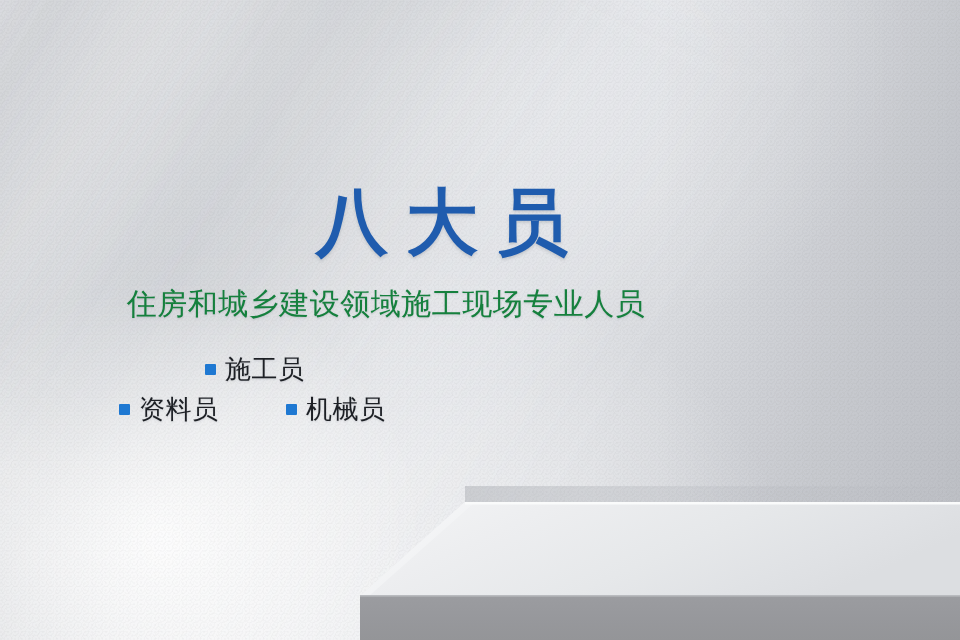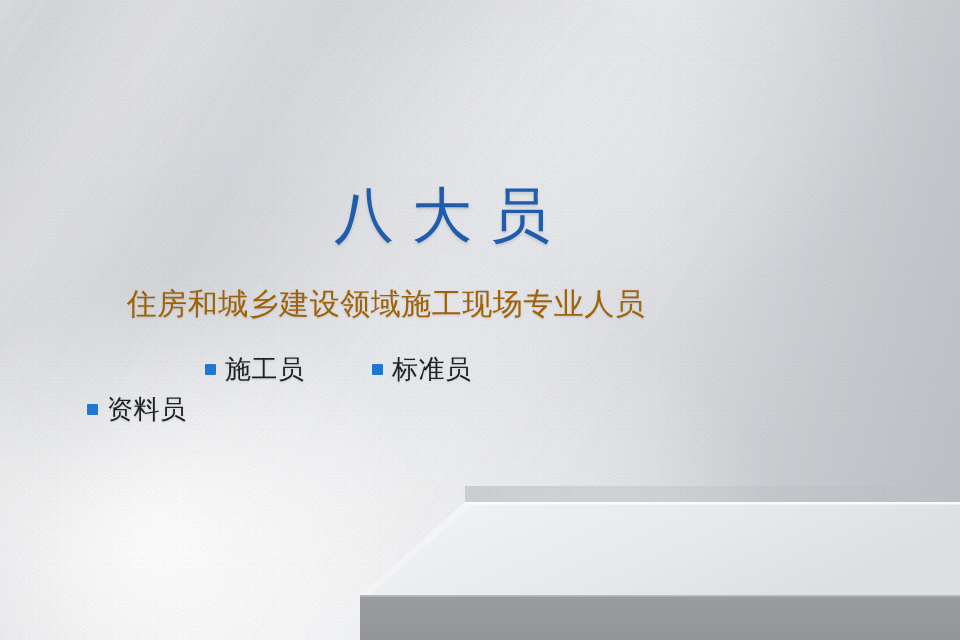--- a/index.html
+++ b/index.html
@@ -122,37 +122,37 @@
   
   .content {
     position:absolute;
     left:0; top:0; width:960px;
     text-align:center;
   }
 
   .main-title {
     position:absolute;
     left:0; top:186px; width:884px;
-    font-size:60px;
-    font-weight:400;
+    font-size:72px;
+    font-weight:700;
     letter-spacing:18px;
     text-indent:18px;
     line-height:1.0;
     white-space:nowrap;
     text-shadow:0 2px 3px rgba(120,126,138,0.28);
   }
 
   .subtitle {
     position:absolute;
     left:0; top:289px; width:772px;
     font-size:30px;
     font-weight:500;
     letter-spacing:0.5px;
     line-height:1.0;
-    color:#a16207;
+    color:#15803d;
     white-space:nowrap;
     text-shadow:0 1px 2px rgba(130,136,148,0.30);
   }
 
   .role-rows {
     position:absolute;
     left:0; top:348px; width:960px;
   }
   .role-row {
     display:flex;
@@ -179,21 +179,21 @@
     letter-spacing:0.5px;
     line-height:1;
     text-shadow:0 1px 2px rgba(130,136,148,0.26);
   }
   
   .role-row-1 .role-item { width:167px; justify-content:flex-start; }
   .role-row-2 .role-item { width:167px; justify-content:flex-start; }
   .role-row-1 { padding-left:18px; }
   .role-row-2 { padding-left:18px; margin-top:-2px; }
   
-  .role-row-2 { justify-content:flex-start; padding-left:87px; }
+  .role-row-2 { justify-content:flex-start; padding-left:119px; }
   .role-row-1 { justify-content:flex-start; padding-left:205px; }
 </style>
 </head>
 <body>
 
 <div id="stage">
 
   <div class="wall-base"></div>
   <div class="shadow-band-a"></div>
   <div class="light-streak"></div>
@@ -247,28 +247,28 @@
 
     <h2 class="subtitle">住房和城乡建设领域施工现场专业人员</h2>
 
     <div class="role-rows">
 
       <div class="role-row role-row-1">
         <span class="role-item">
           <span class="role-bullet" style="background:#1E78D2;"></span>
           <span class="role-label">施工员</span>
         </span>
-        <span class="role-item">
-          <span class="role-bullet" style="background:#1E78D2;"></span>
-          <span class="role-label">标准员</span>
-        </span>
       </div>
 
       <div class="role-row role-row-2">
         <span class="role-item">
           <span class="role-bullet" style="background:#1E78D2;"></span>
           <span class="role-label">资料员</span>
         </span>
+        <span class="role-item">
+          <span class="role-bullet" style="background:#1E78D2;"></span>
+          <span class="role-label">机械员</span>
+        </span>
       </div>
 
     </div>
   </div>
 </div>
 
 </body></html>

